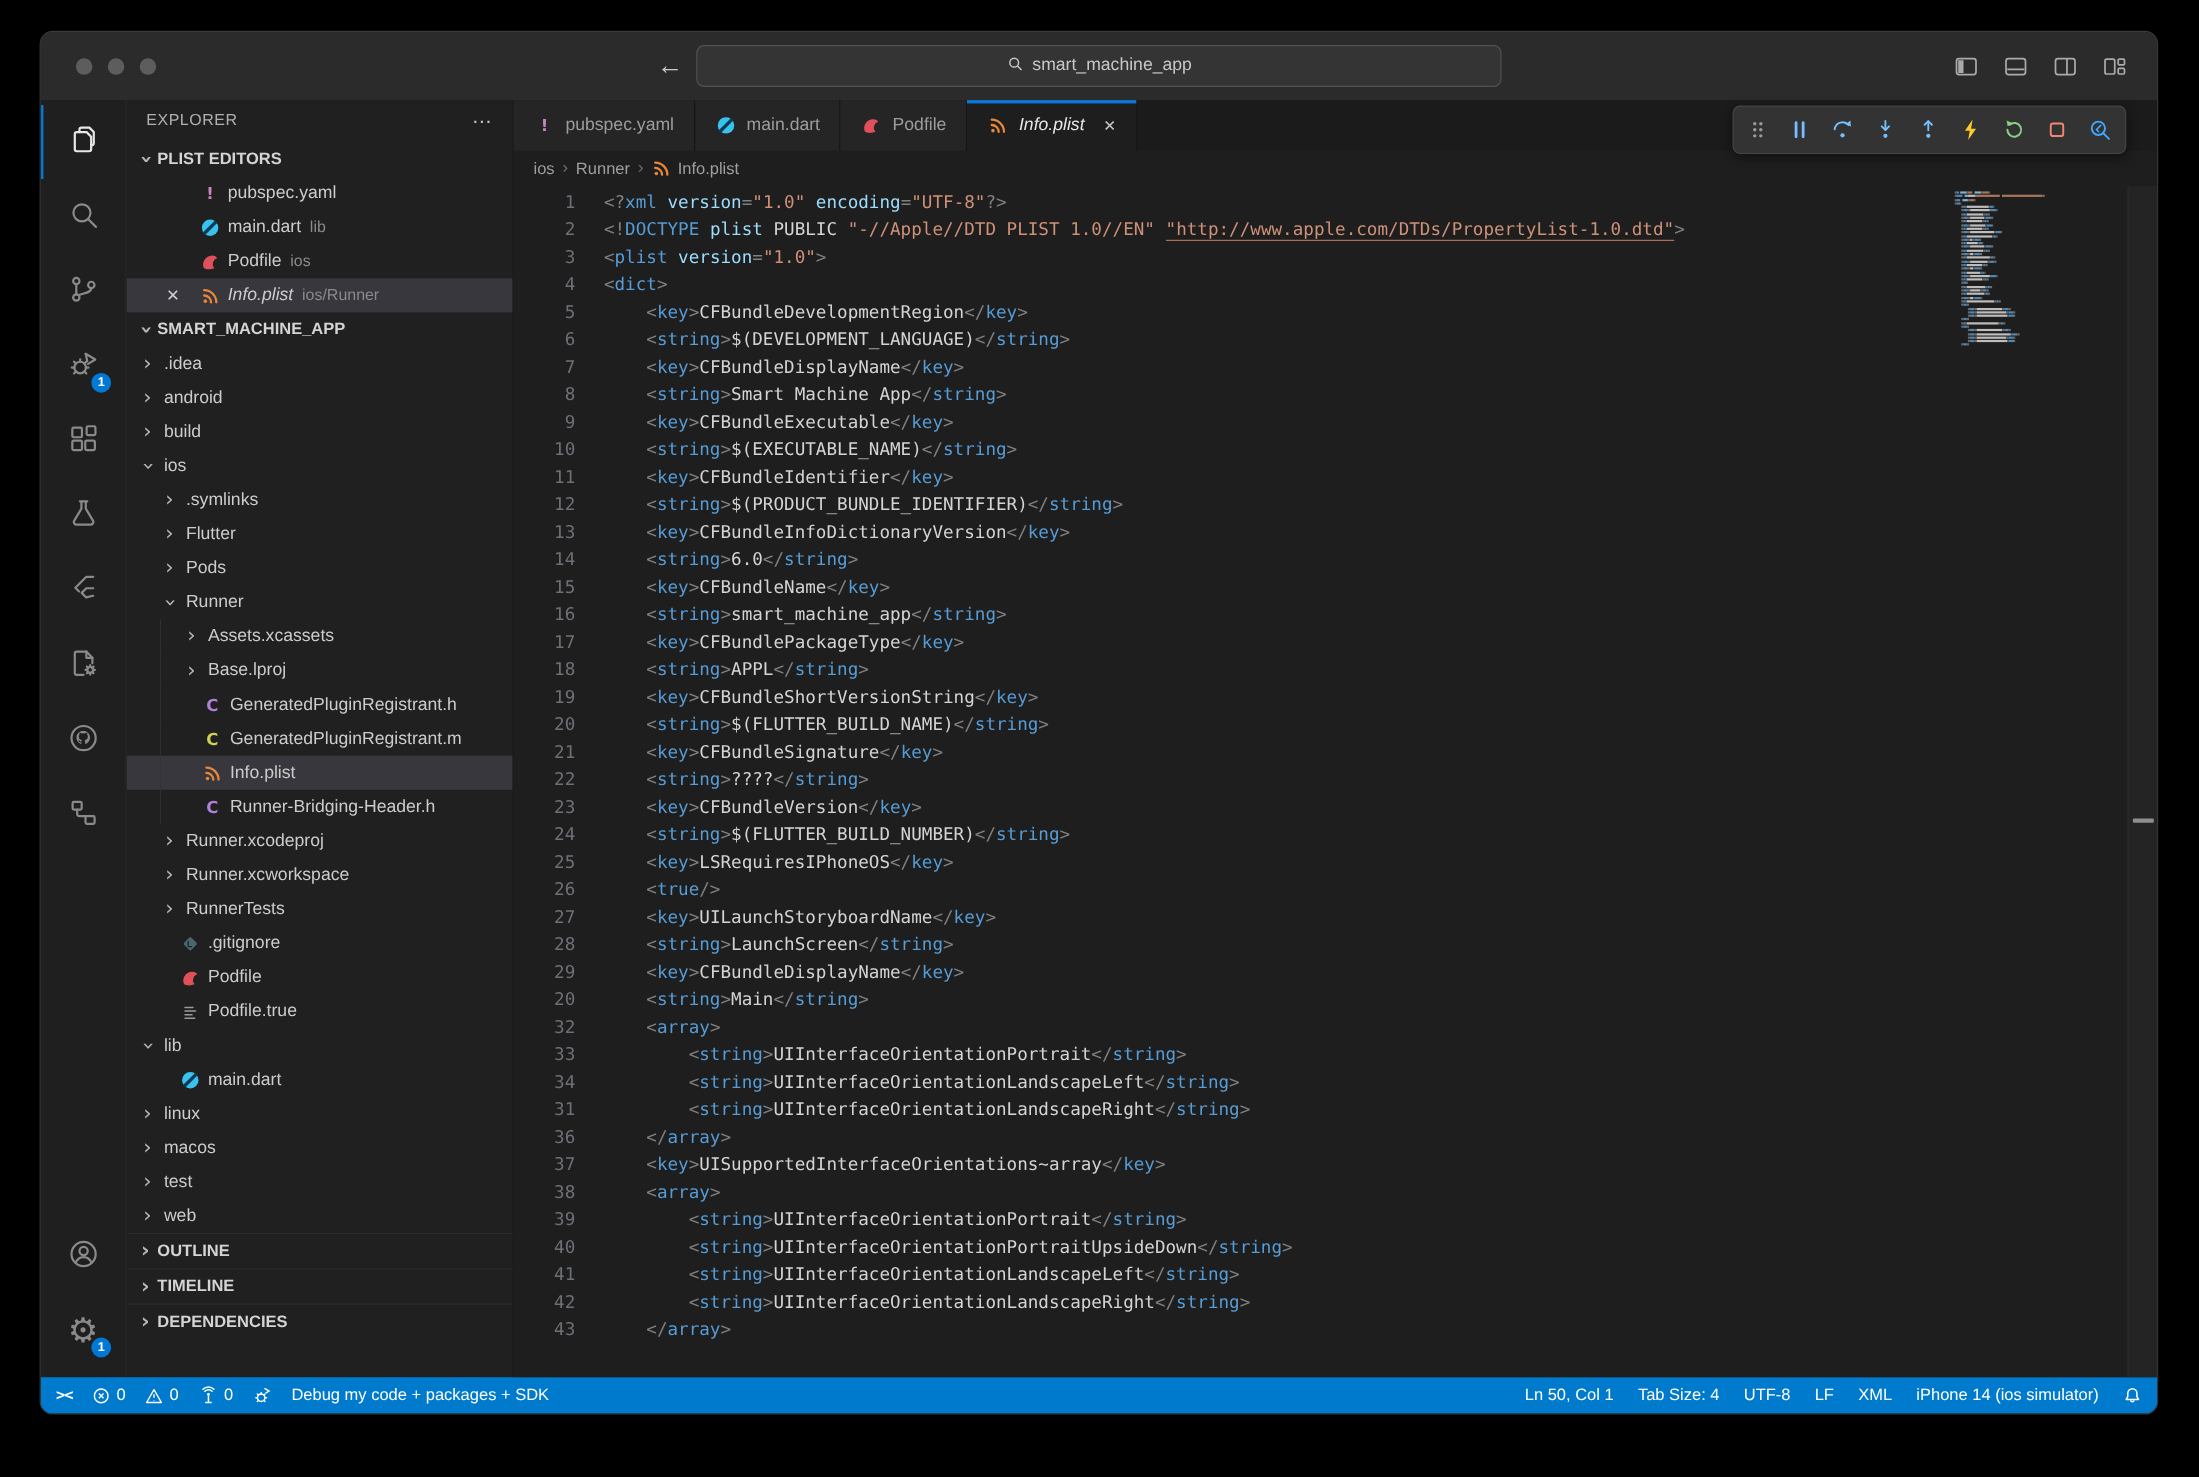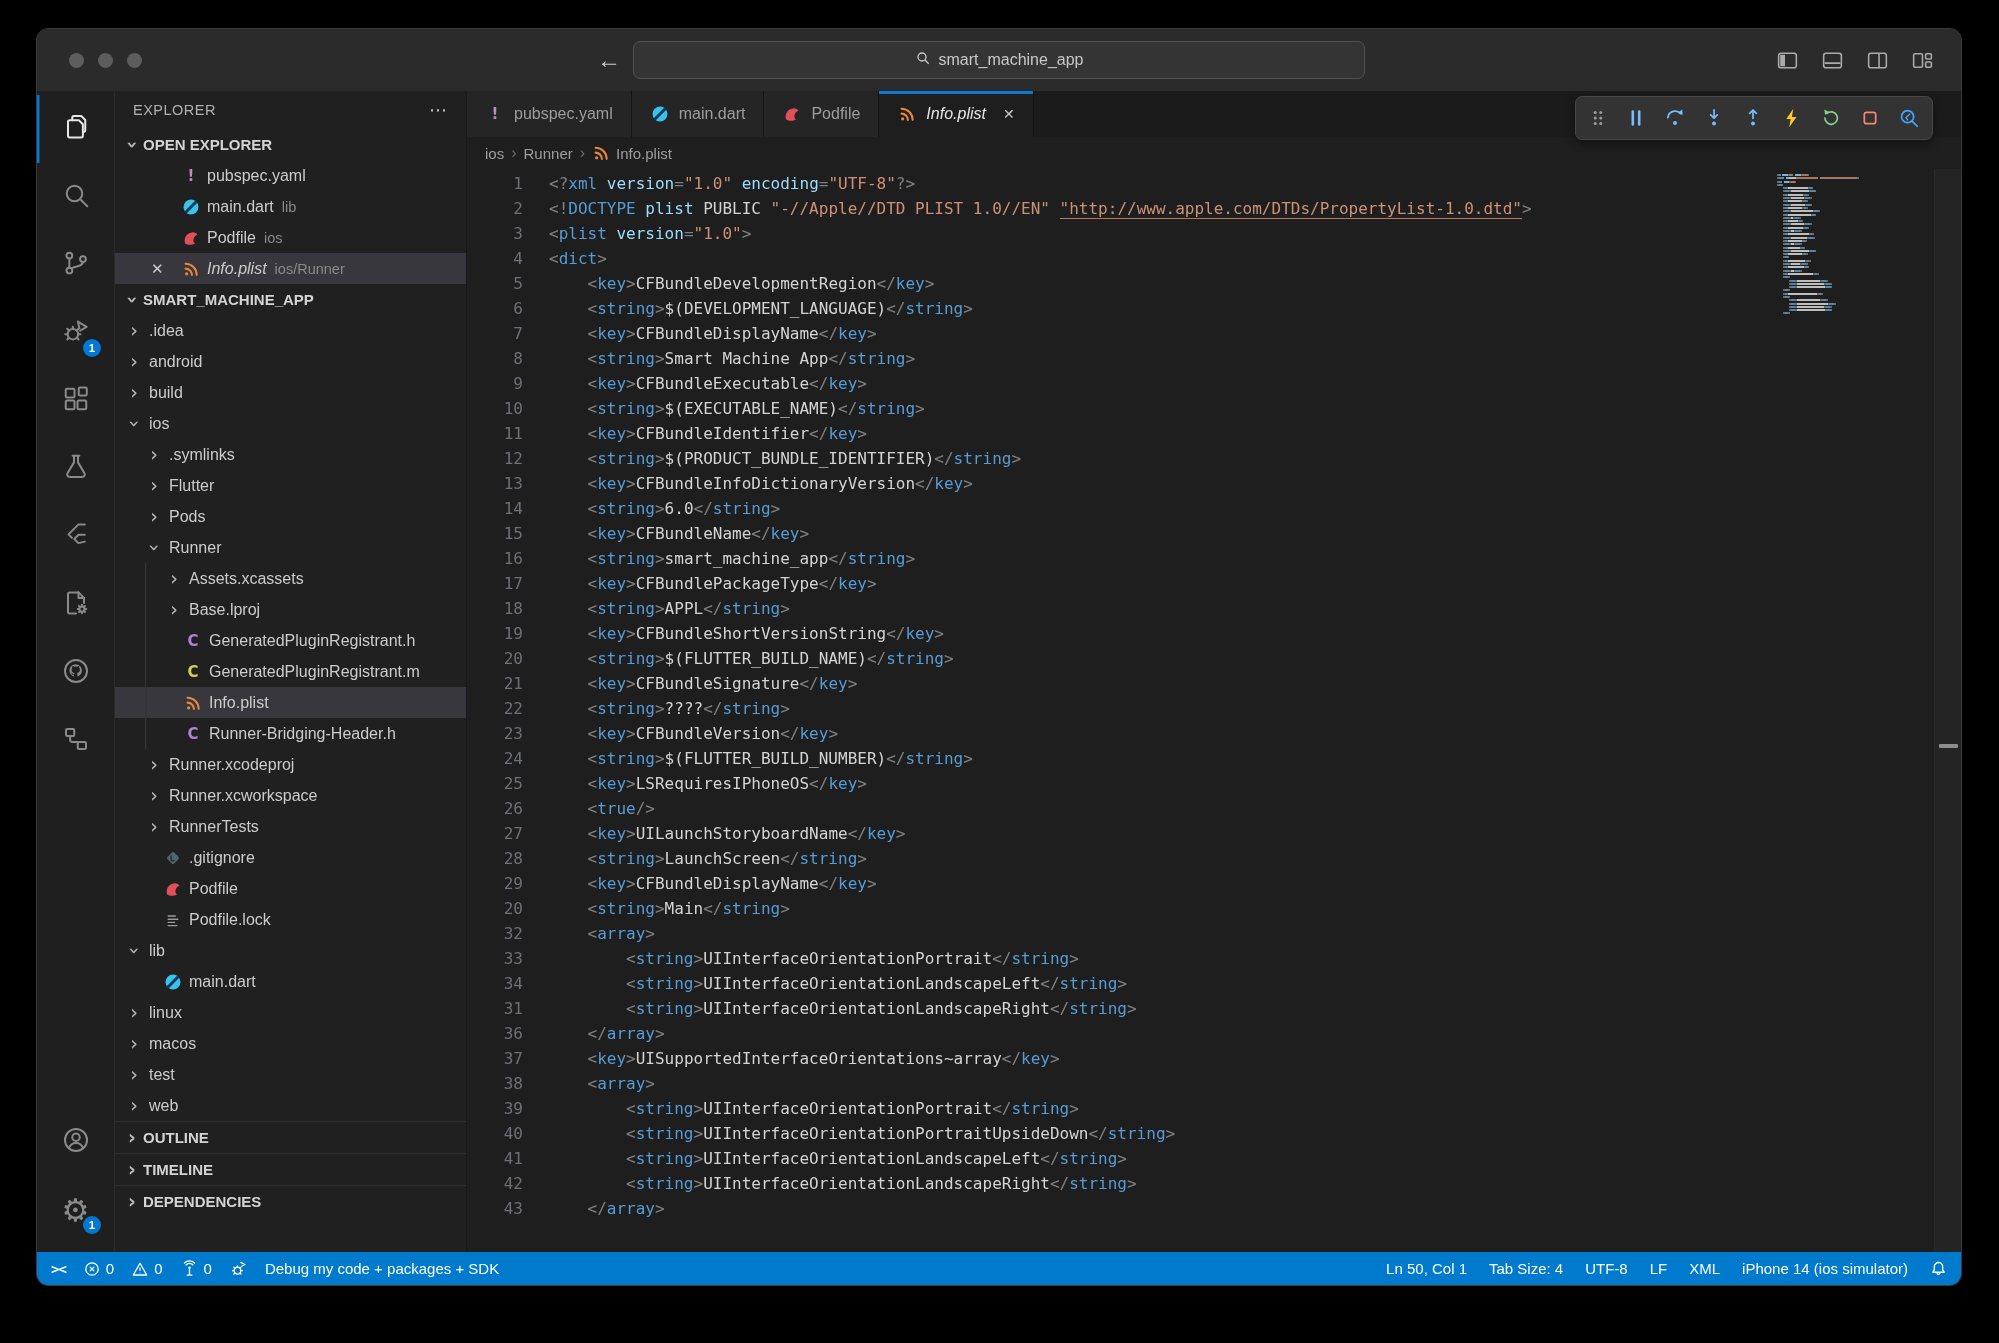--- a/index.html
+++ b/index.html
@@ -230,21 +230,21 @@
         </div>
     </div>
 
     <div class="sidebar">
       <div class="sb-header">
         <span>EXPLORER</span>
         <span class="sb-dots">⋯</span>
       </div>
       <div class="section-h">
         <span class="chev exp">›</span>
-        <span>OPEN EXPLORER</span>
+        <span>PLIST EDITORS</span>
       </div>
       <div id="open-editors">
           <div class="row oe-row">
             <span class="ficon-wrap">
               <span class="ficon" style="color:#c586c0">!</span>
             </span>
             <span class="lbl">pubspec.yaml</span>
           </div>
           <div class="row oe-row">
             <span class="ficon-wrap">
@@ -408,21 +408,21 @@
             <span class="lbl">Podfile</span>
           </div>
           <div class="row tree-row">
             <span class="tind"></span>
             <span class="chev none">›</span>
             <span class="ficon-wrap">
               <svg width="16" height="16" viewBox="0 0 20 20" stroke="#9a9a9a" stroke-width="1.7" stroke-linecap="round" fill="none">
                 <path d="M4 5h9M4 9h12M4 13h8M4 17h11"></path>
               </svg>
             </span>
-            <span class="lbl">Podfile.lock</span>
+            <span class="lbl">Podfile.true</span>
           </div>
           <div class="row tree-row">
             <span class="chev exp">›</span>
             <span class="lbl">lib</span>
           </div>
           <div class="row tree-row">
             <span class="tind"></span>
             <span class="chev none">›</span>
             <span class="ficon-wrap">
               <svg width="18" height="18" viewBox="0 0 20 20">

